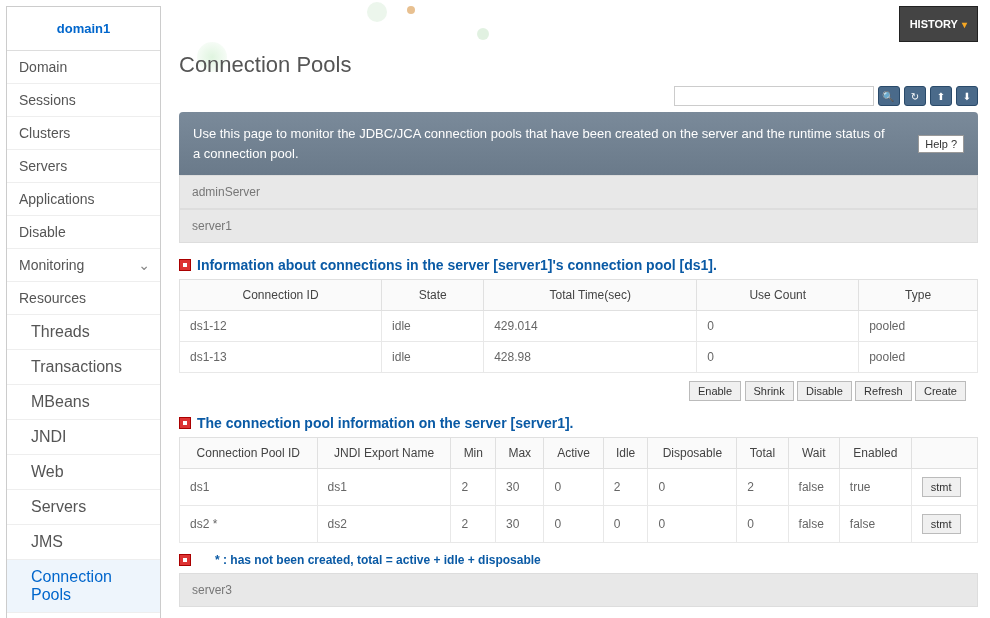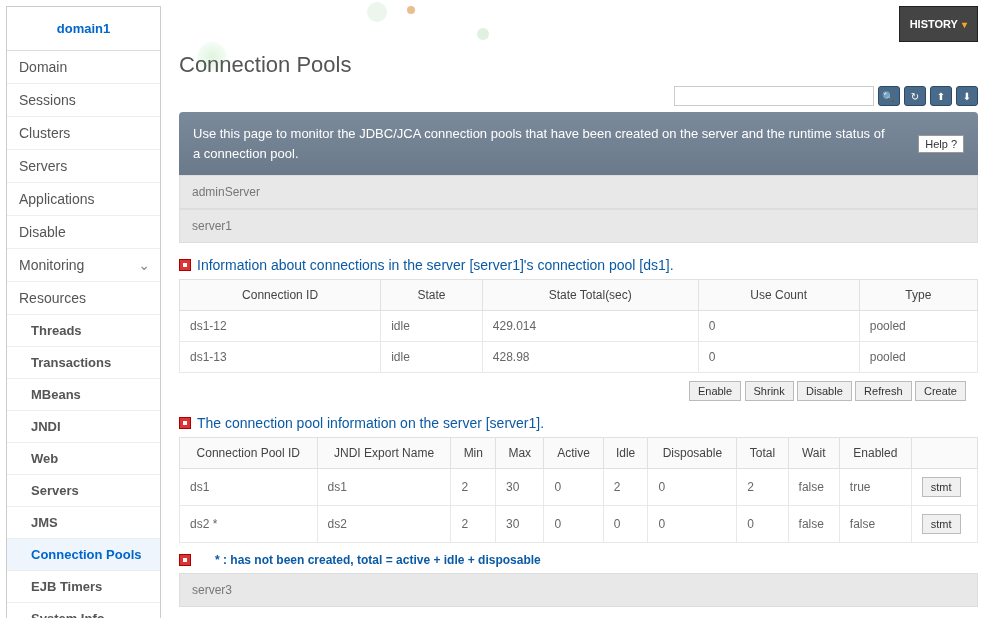--- a/index.html
+++ b/index.html
@@ -2,36 +2,36 @@
 <html><head>
 <meta charset="utf-8">
 <style>
 * { box-sizing: border-box; margin: 0; padding: 0; }
 body { font-family: Arial, Helvetica, sans-serif; font-size: 12px; color: #333; background: #fff; }
 .container { display: flex; width: 990px; }
 .sidebar { width: 155px; flex-shrink: 0; border: 1px solid #ccc; margin: 6px; }
 .sidebar-title { color: #0066cc; font-weight: bold; text-align: center; padding: 14px 0; border-bottom: 1px solid #ddd; font-size: 13px; }
 .sidebar-item, .sidebar-sub { display: block; padding: 8px 12px; border-bottom: 1px solid #eee; color: #555; cursor: pointer; font-size: 14px; position: relative; }
 .sidebar-item.expandable::after { content: "⌄"; position: absolute; right: 10px; color: #888; }
-.sidebar-sub { padding-left: 24px; font-size: 13px; font-weight: bold; }
+.sidebar-sub { padding-left: 24px; font-size: 16px; }
 .sidebar-sub.active { color: #0066cc; background: #eef5fc; }
 .main { flex: 1; padding: 0 12px 12px 12px; position: relative; }
 .topbar { display: flex; justify-content: flex-end; align-items: center; padding: 6px 0; gap: 4px; }
 .history-btn { background: #444; color: #fff; font-weight: bold; font-size: 11px; padding: 11px 10px; border: 1px solid #222; cursor: pointer; display: inline-flex; align-items: center; gap: 4px; }
 .history-btn span.arrow { color: #f5a623; font-size: 10px; }
 .page-title { font-size: 22px; color: #555; margin: 4px 0 8px 0; font-weight: normal; position: relative; display: inline-block; }
 .page-title::before { content: ""; position: absolute; left: 18px; top: -10px; width: 30px; height: 30px; border-radius: 50%; background: radial-gradient(circle, rgba(150,220,150,0.3), rgba(150,220,150,0)); z-index: -1; }
 .search-row { display: flex; justify-content: flex-end; align-items: center; gap: 4px; margin-bottom: 6px; }
 .search-input { width: 200px; height: 20px; border: 1px solid #ccc; padding: 0 4px; }
 .icon-btn { width: 22px; height: 20px; background: #4a6a8a; border: 1px solid #2a4a6a; border-radius: 3px; color: #fff; font-size: 10px; display: inline-flex; align-items: center; justify-content: center; cursor: pointer; }
 .info-banner { background: linear-gradient(#7a8a9a, #6a7a8a); color: #fff; padding: 12px 14px; border-radius: 4px 4px 0 0; display: flex; align-items: center; gap: 28px; font-size: 13px; }
 .info-banner .text { flex: 1; line-height: 1.5; }
 .help-btn { background: #fff; color: #333; border: 1px solid #999; padding: 2px 6px; font-size: 11px; cursor: pointer; display: inline-flex; align-items: center; gap: 3px; }
 .panel-row { background: #e8e8e8; border: 1px solid #ddd; padding: 9px 12px; color: #777; font-size: 12px; cursor: pointer; }
-.section-hdr { color: #0a5aa5; font-weight: normal; font-size: 14px; margin: 14px 0 6px 0; display: flex; align-items: center; gap: 6px; }
+.section-hdr { color: #0a5aa5; font-weight: bold; font-size: 14px; margin: 14px 0 6px 0; display: flex; align-items: center; gap: 6px; }
 .red-sq { width: 12px; height: 12px; background: #d33; border: 1px solid #a00; display: inline-block; position: relative; }
 .red-sq::after { content: ""; position: absolute; top: 3px; left: 3px; width: 4px; height: 4px; background: #fff; }
 table { width: 100%; border-collapse: collapse; font-size: 12px; }
 th { padding: 8px 10px; text-align: center; color: #444; border: 1px solid #e0e0e0; background: #fafafa; font-weight: normal; }
 td { padding: 8px 10px; border: 1px solid #e8e8e8; color: #666; }
 .btn-row { text-align: right; margin: 8px 12px; }
 .sm-btn { background: #f0f0f0; border: 1px solid #bbb; padding: 3px 8px; font-size: 11px; cursor: pointer; color: #333; }
 .footnote { color: #0a5aa5; font-weight: bold; font-size: 12px; margin: 10px 0 6px 0; display: flex; align-items: center; gap: 24px; }
 .deco { position: absolute; width: 8px; height: 8px; border-radius: 50%; background: #e8c090; top: 6px; left: 240px; }
 .deco2 { position: absolute; width: 12px; height: 12px; border-radius: 50%; background: rgba(180,220,180,0.4); top: 28px; left: 310px; }
@@ -101,21 +101,21 @@
     <div class="section-hdr">
       <span class="red-sq"></span>
       <span>Information about connections in the server [server1]'s connection pool [ds1].</span>
     </div>
 
     <table>
       <thead>
           <tr>
         <th>Connection ID</th>
         <th>State</th>
-        <th>State Total(sec)</th>
+        <th>Total Time(sec)</th>
         <th>Use Count</th>
         <th>Type</th>
       </tr>
         </thead>
       <tbody>
         <tr>
           <td>ds1-12</td>
           <td>idle</td>
           <td>429.014</td>
           <td>0</td>

